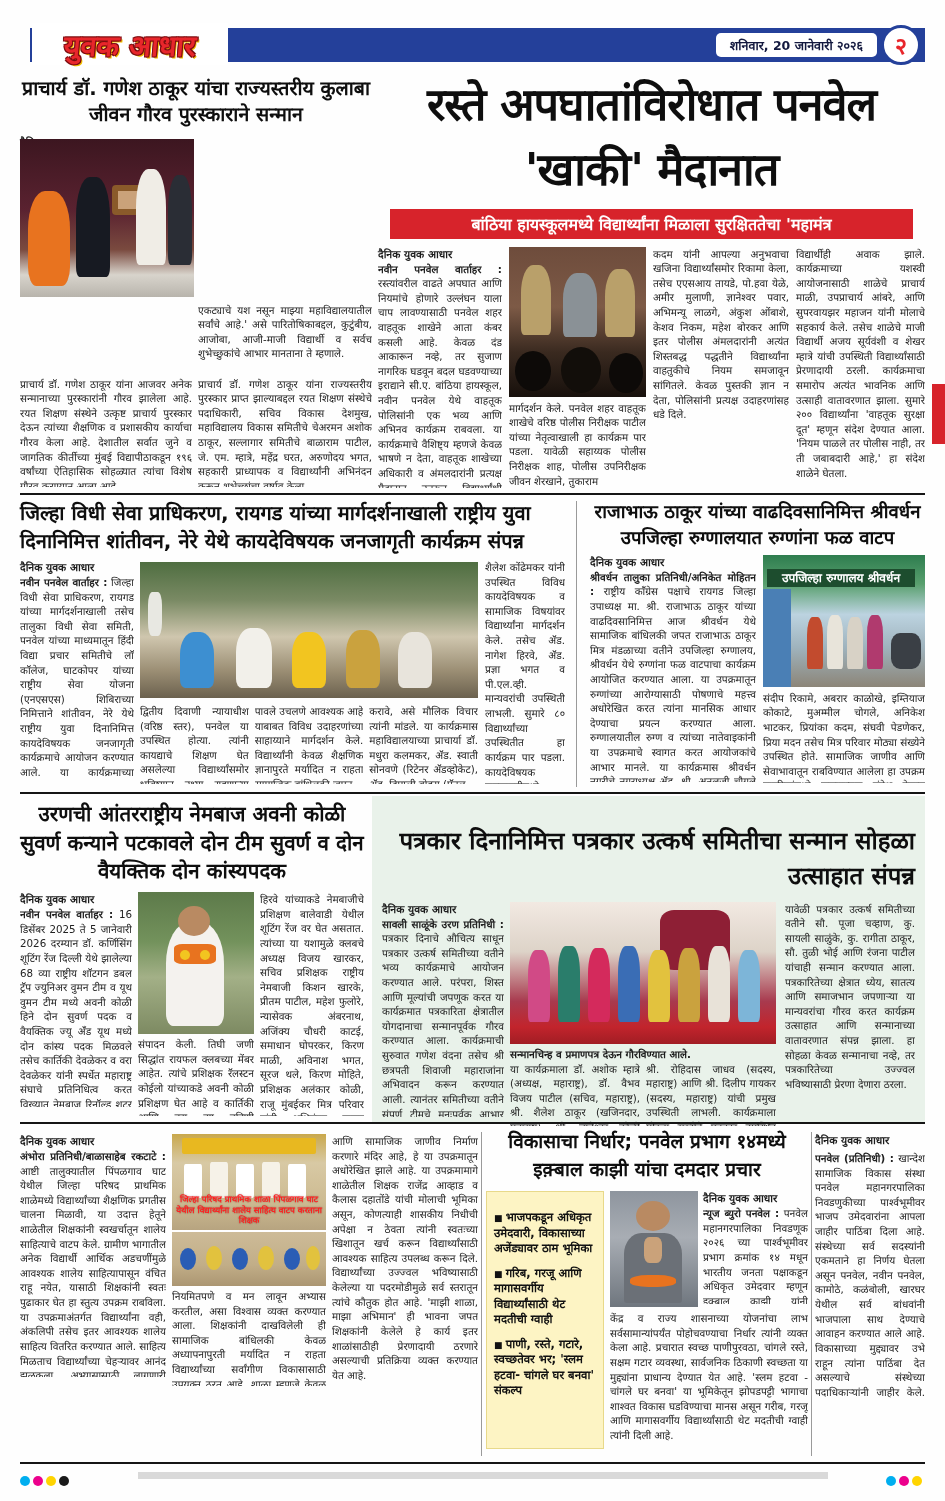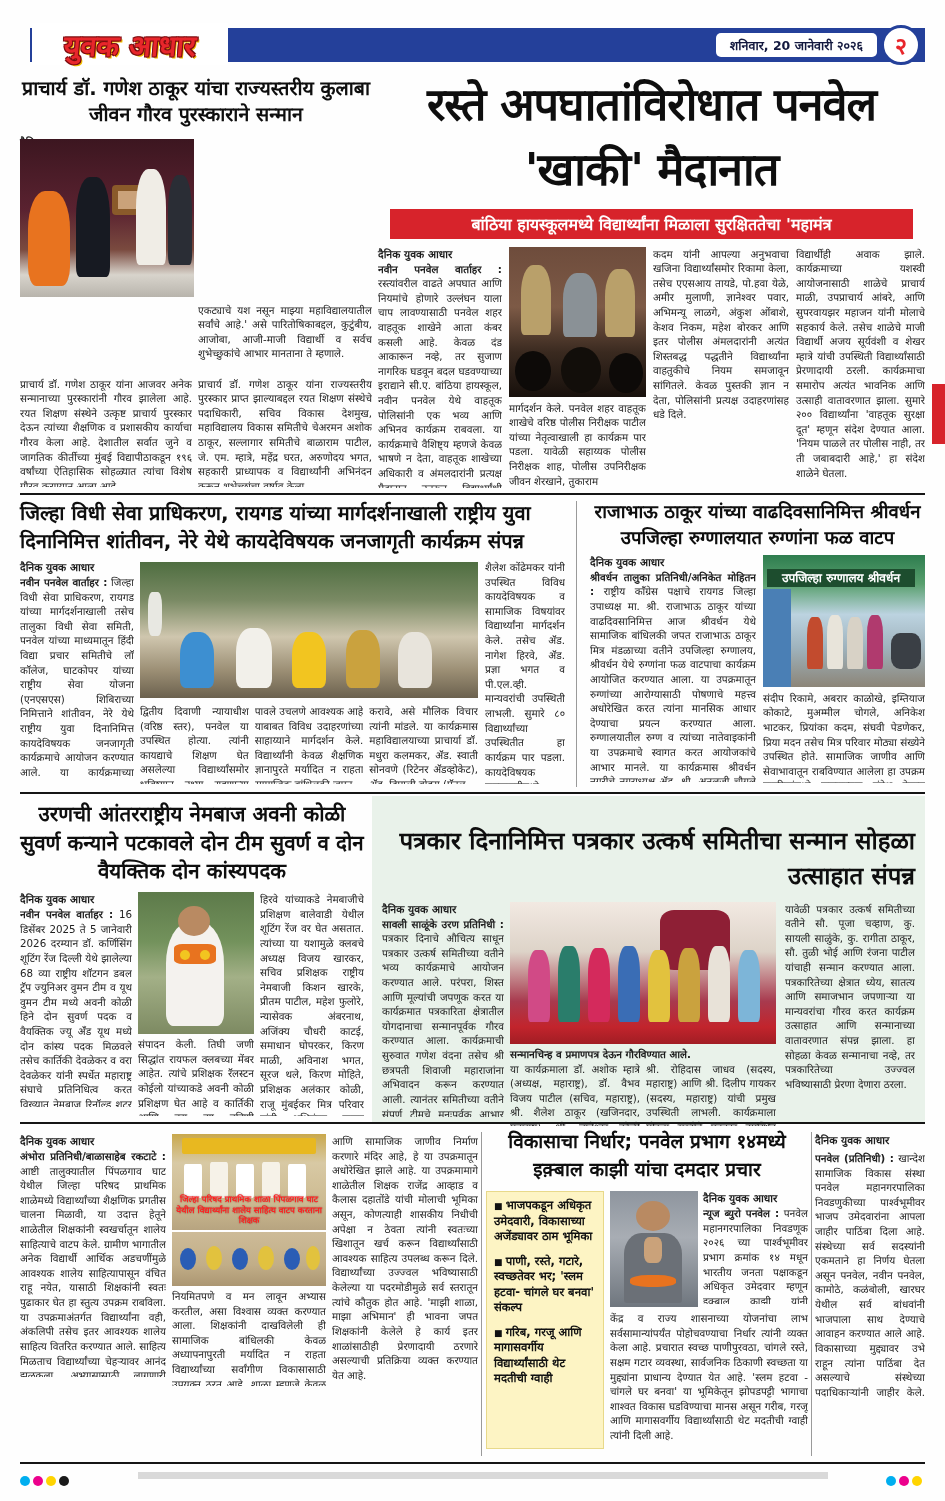--- a/index.html
+++ b/index.html
@@ -86,21 +86,21 @@
   .teach-grid { display:flex; gap:6px; margin-top:6px; height:252px; }
   .te-c1 { flex:0 0 146px; } .te-c2 { flex:0 0 154px; display:flex; flex-direction:column; } .te-c3 { flex:1; }
   .te-photo1 { width:100%; height:96px; position:relative; flex:0 0 auto; }
   .te-redcap { position:absolute; left:4px; bottom:4px; right:4px; color:#ff2020; font-size:8.5px; font-weight:700; text-align:center; line-height:1.25; text-shadow:0 0 2px #00000055; }
   .te-photo2 { width:100%; height:54px; margin-top:2px; flex:0 0 auto; }
   .te-c2 .bt { flex:1; margin-top:3px; }
 
   .art-kazi { position:absolute; left:466px; top:2px; width:322px; height:334px; }
   .kazi-head { font-size:19px; line-height:1.45; text-align:center; }
   .kazi-grid { position:relative; margin-top:8px; height:258px; }
-  .k-bullets { position:absolute; left:0; top:0; width:118px; height:258px; background:#fdf4c4; border:1px solid #e8d98a; padding:6px 7px; }
+  .k-bullets { position:absolute; left:0; top:0; width:118px; height:258px; background:#fdf4c4; border:1px solid #e8d98a; padding:18px 7px; }
   .k-bullet { font-size:11.5px; font-weight:700; line-height:1.35; margin-bottom:9px; color:#111; }
   .k-bullet::before { content:"■ "; font-size:9px; }
   .k-right { position:absolute; left:124px; top:0; width:198px; height:258px; }
   .k-row { display:flex; gap:5px; }
   .k-photo { flex:0 0 88px; height:116px; }
   .k-side { flex:1; height:116px; }
   .k-below { margin-top:4px; height:136px; }
 
   .art-khand { position:absolute; left:795px; top:2px; width:110px; height:334px; }
   .khand-head { font-size:16px; line-height:1.5; }
@@ -329,22 +329,22 @@
     </div>
   </div>
 
   <div class="vr" style="left:461px; top:6px; height:324px;"></div>
 
   <div class="art-kazi">
     <div class="headline kazi-head">विकासाचा निर्धार; पनवेल प्रभाग १४मध्ये इक़्बाल काझी यांचा दमदार प्रचार</div>
     <div class="kazi-grid">
       <div class="k-bullets">
         <div class="k-bullet">भाजपकडून अधिकृत उमेदवारी, विकासाच्या अजेंड्यावर ठाम भूमिका</div>
+        <div class="k-bullet">गरिब, गरजू आणि मागासवर्गीय विद्यार्थ्यांसाठी थेट मदतीची ग्वाही</div>
         <div class="k-bullet">पाणी, रस्ते, गटारे, स्वच्छतेवर भर; 'स्लम हटवा- चांगले घर बनवा' संकल्प</div>
-        <div class="k-bullet">गरिब, गरजू आणि मागासवर्गीय विद्यार्थ्यांसाठी थेट मदतीची ग्वाही</div>
       </div>
       <div class="k-right">
         <div class="k-row">
           <div class="photo k-photo">
             <i class="blob" style="left:26px;top:10px;width:34px;height:30px;background:#b98a62;"></i>
             <i class="blob" style="left:14px;top:42px;width:58px;height:70px;background:#6b7077;border-radius:30% 30% 5% 5%;"></i>
             <i class="blob" style="left:34px;top:46px;width:18px;height:26px;background:#caa27a;border-radius:30%;"></i>
             <i class="blob" style="left:20px;top:84px;width:46px;height:12px;background:#e8731f;border-radius:40%;"></i>
           </div>
           <div class="k-side">

